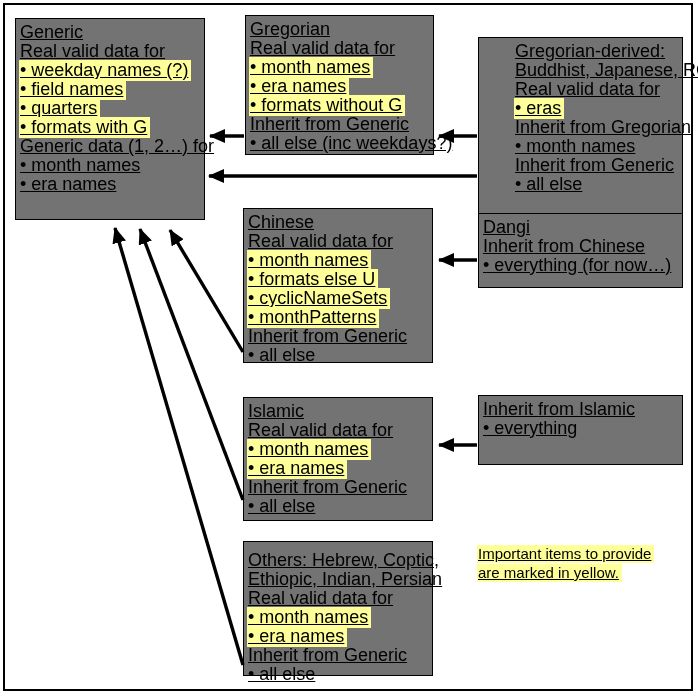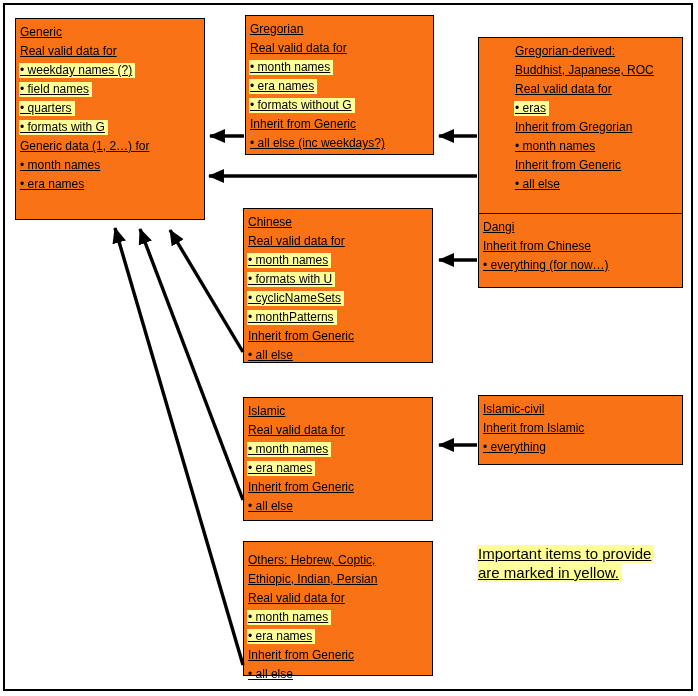--- a/index.html
+++ b/index.html
@@ -6,23 +6,23 @@
   body {
     width:698px; height:696px; position:relative; background:#ffffff;
     font-family:"Liberation Sans", sans-serif; color:#000;
     overflow:hidden;
   }
   .frame {
     position:absolute; left:3px; top:3px; width:690px; height:688px;
     border:2px solid #000; box-sizing:border-box;
   }
   .box {
-    position:absolute; box-sizing:border-box; background:#f97316;
+    position:absolute; box-sizing:border-box; background:#737373;
     border:1.6px solid #000; padding:4px 4px 0 4px;
-    font-size:12px; line-height:19px;
+    font-size:18px; line-height:19px;
   }
   .ln { height:19px; white-space:nowrap; }
   .t  { display:inline;text-decoration:underline; }
   .ul { text-decoration:underline; }
   .hl { background:#FFFF99; padding:0 3px 1px 1px; margin-left:-1px; }
   .note {
     position:absolute; left:478px; top:544px;
     font-size:15px; line-height:19.5px; white-space:nowrap;
   }
   .overlay { position:absolute; left:0; top:0; pointer-events:none; }
@@ -62,21 +62,21 @@
   <div class="ln"><span class="t">Inherit from Gregorian</span></div>
   <div class="ln"><span class="t">• month names</span></div>
   <div class="ln"><span class="t">Inherit from Generic</span></div>
   <div class="ln"><span class="t">• all else</span></div>
 </div>
 
 <div class="box" style="left:243px; top:208px; width:190px; height:155px;">
   <div class="ln"><span class="t ul">Chinese</span></div>
   <div class="ln"><span class="t">Real valid data for</span></div>
   <div class="ln"><span class="t hl">• month names</span></div>
-  <div class="ln"><span class="t hl">• formats with U</span></div>
+  <div class="ln"><span class="t hl">• formats else U</span></div>
   <div class="ln"><span class="t hl">• cyclicNameSets</span></div>
   <div class="ln"><span class="t hl">• monthPatterns</span></div>
   <div class="ln"><span class="t">Inherit from Generic</span></div>
   <div class="ln"><span class="t">• all else</span></div>
 </div>
 
 <div class="box" style="left:478px; top:213px; width:205px; height:75px;">
   <div class="ln"><span class="t ul">Dangi</span></div>
   <div class="ln"><span class="t">Inherit from Chinese</span></div>
   <div class="ln"><span class="t">• everything (for now…)</span></div>
@@ -85,21 +85,20 @@
 <div class="box" style="left:243px; top:397px; width:190px; height:124px;">
   <div class="ln"><span class="t ul">Islamic</span></div>
   <div class="ln"><span class="t">Real valid data for</span></div>
   <div class="ln"><span class="t hl">• month names</span></div>
   <div class="ln"><span class="t hl">• era names</span></div>
   <div class="ln"><span class="t">Inherit from Generic</span></div>
   <div class="ln"><span class="t">• all else</span></div>
 </div>
 
 <div class="box" style="left:478px; top:395px; width:205px; height:70px;">
-  <div class="ln"><span class="t ul">Islamic-civil</span></div>
   <div class="ln"><span class="t">Inherit from Islamic</span></div>
   <div class="ln"><span class="t">• everything</span></div>
 </div>
 
 <div class="box" style="left:243px; top:541px; width:190px; height:135px; padding-top:9px;">
   <div class="ln"><span class="t ul">Others: Hebrew, Coptic,</span></div>
   <div class="ln"><span class="t ul">Ethiopic, Indian, Persian</span></div>
   <div class="ln"><span class="t">Real valid data for</span></div>
   <div class="ln"><span class="t hl">• month names</span></div>
   <div class="ln"><span class="t hl">• era names</span></div>

